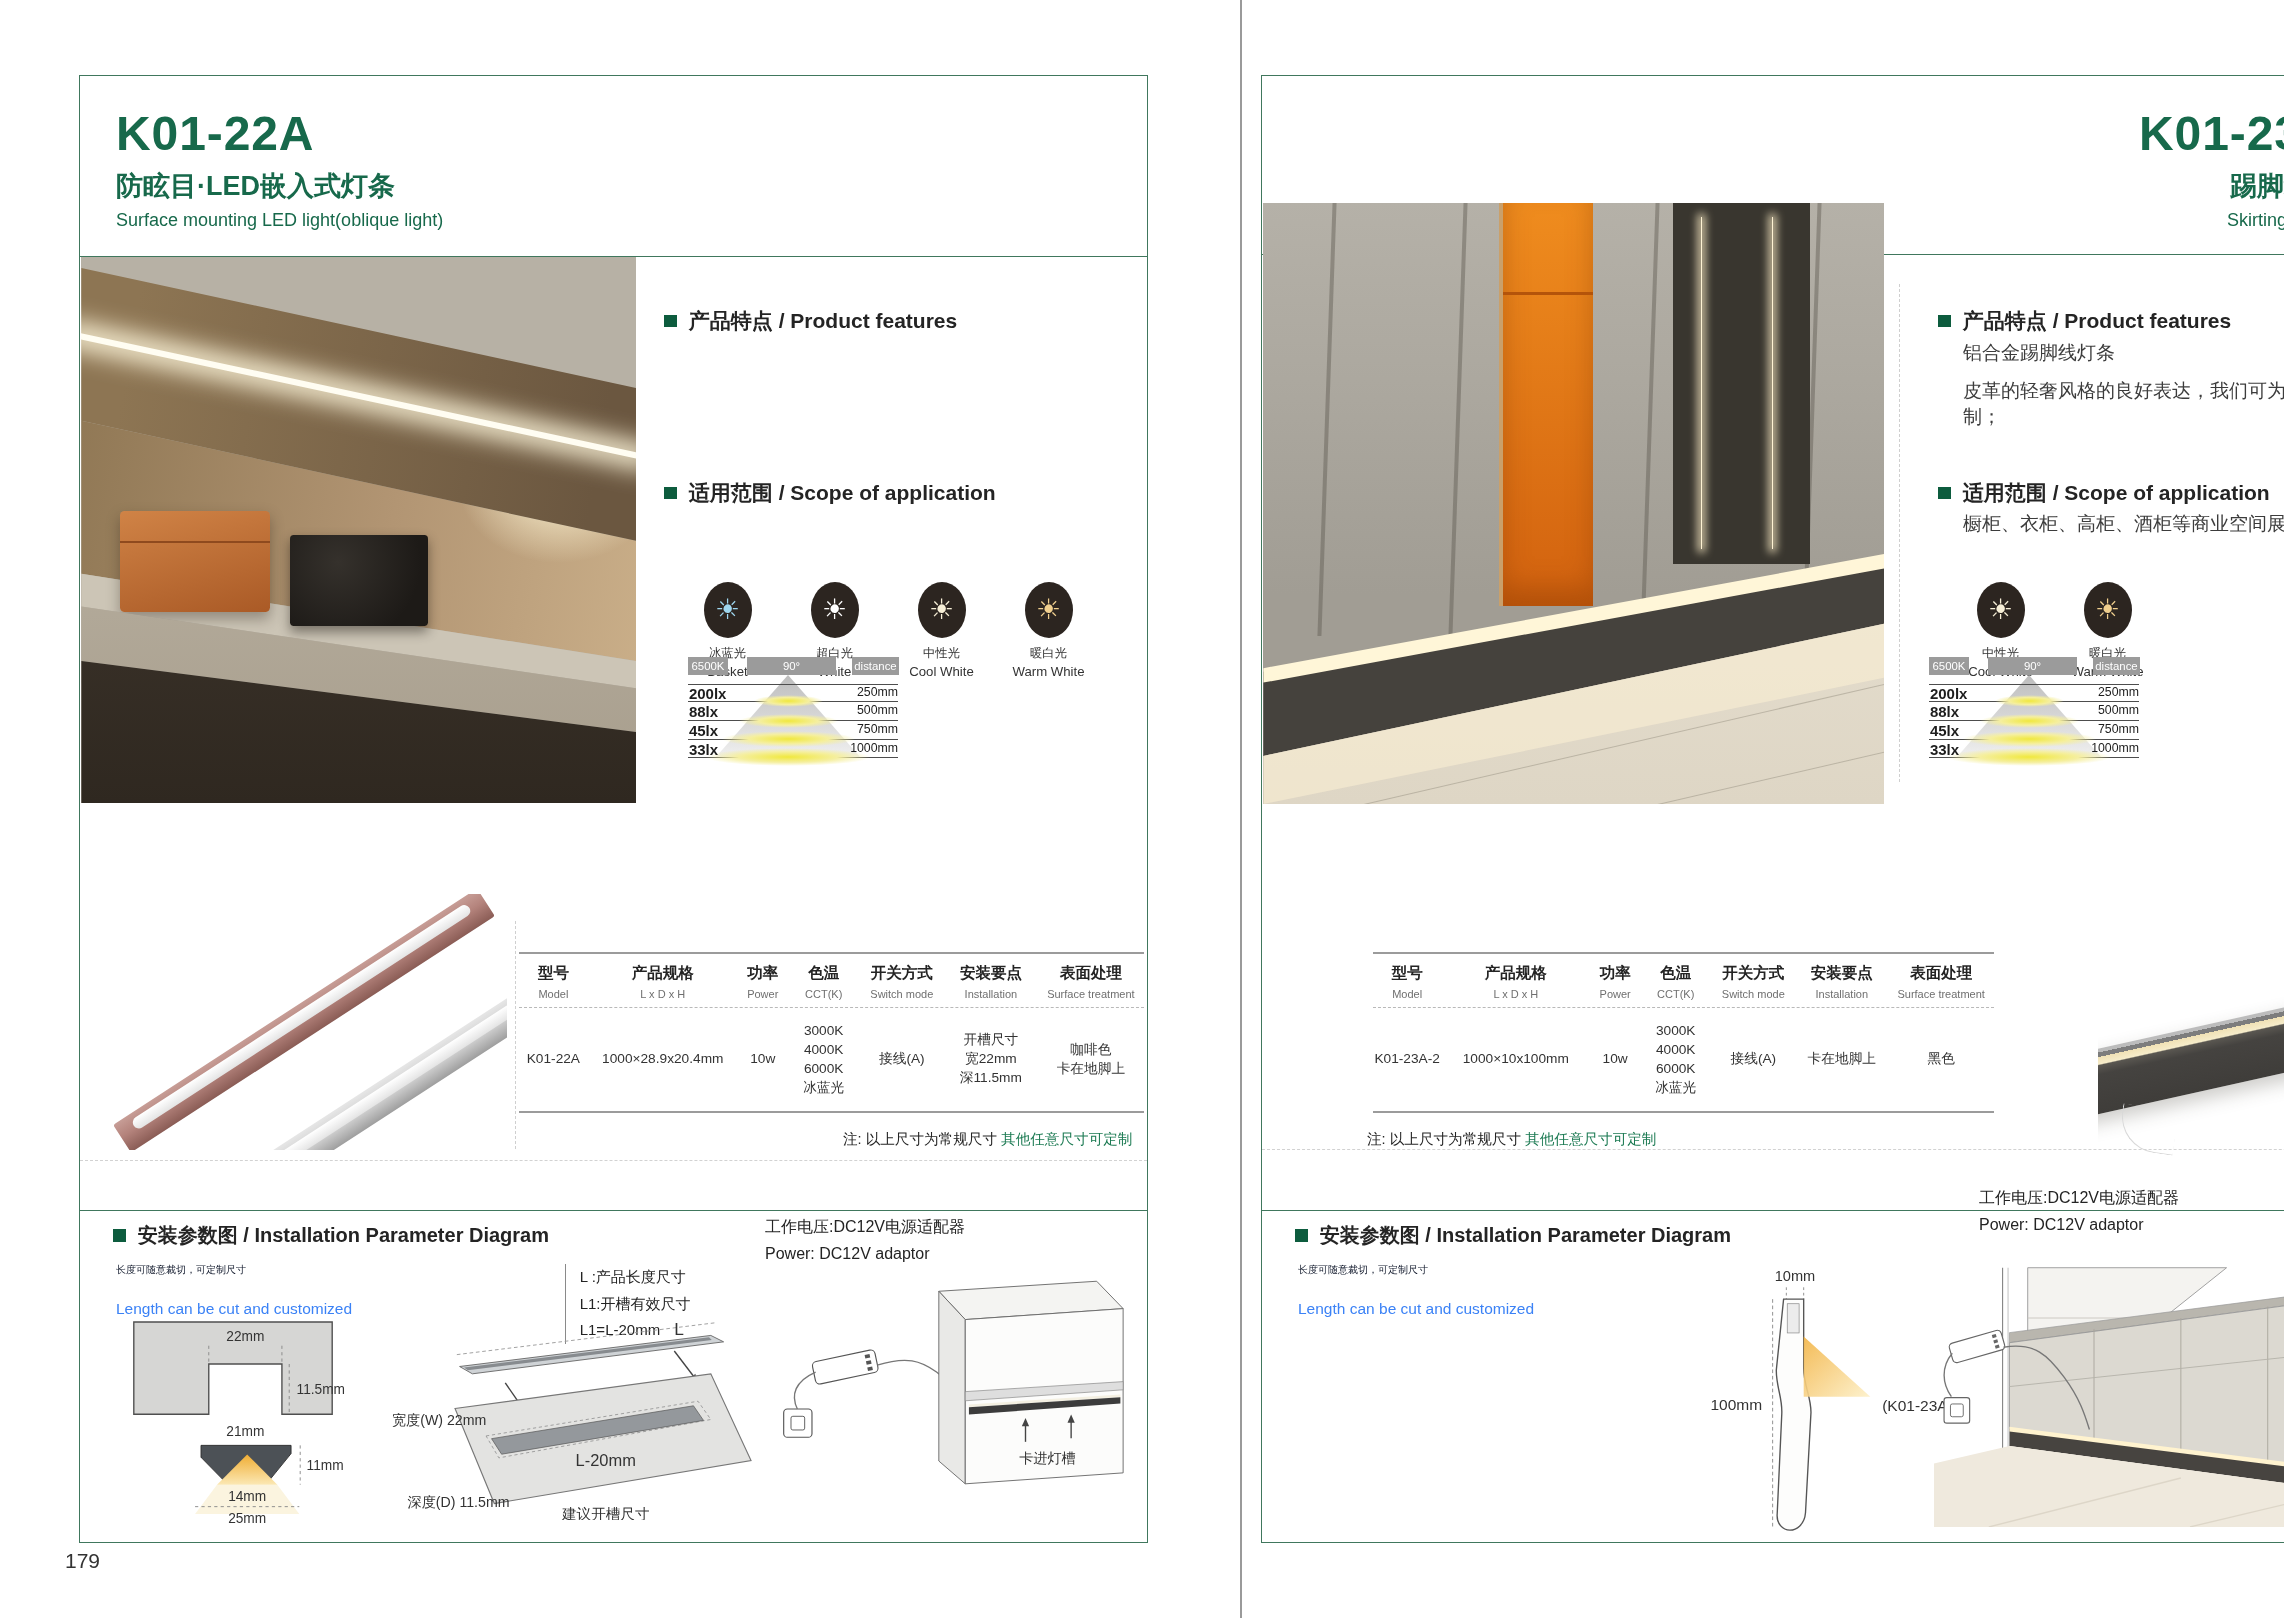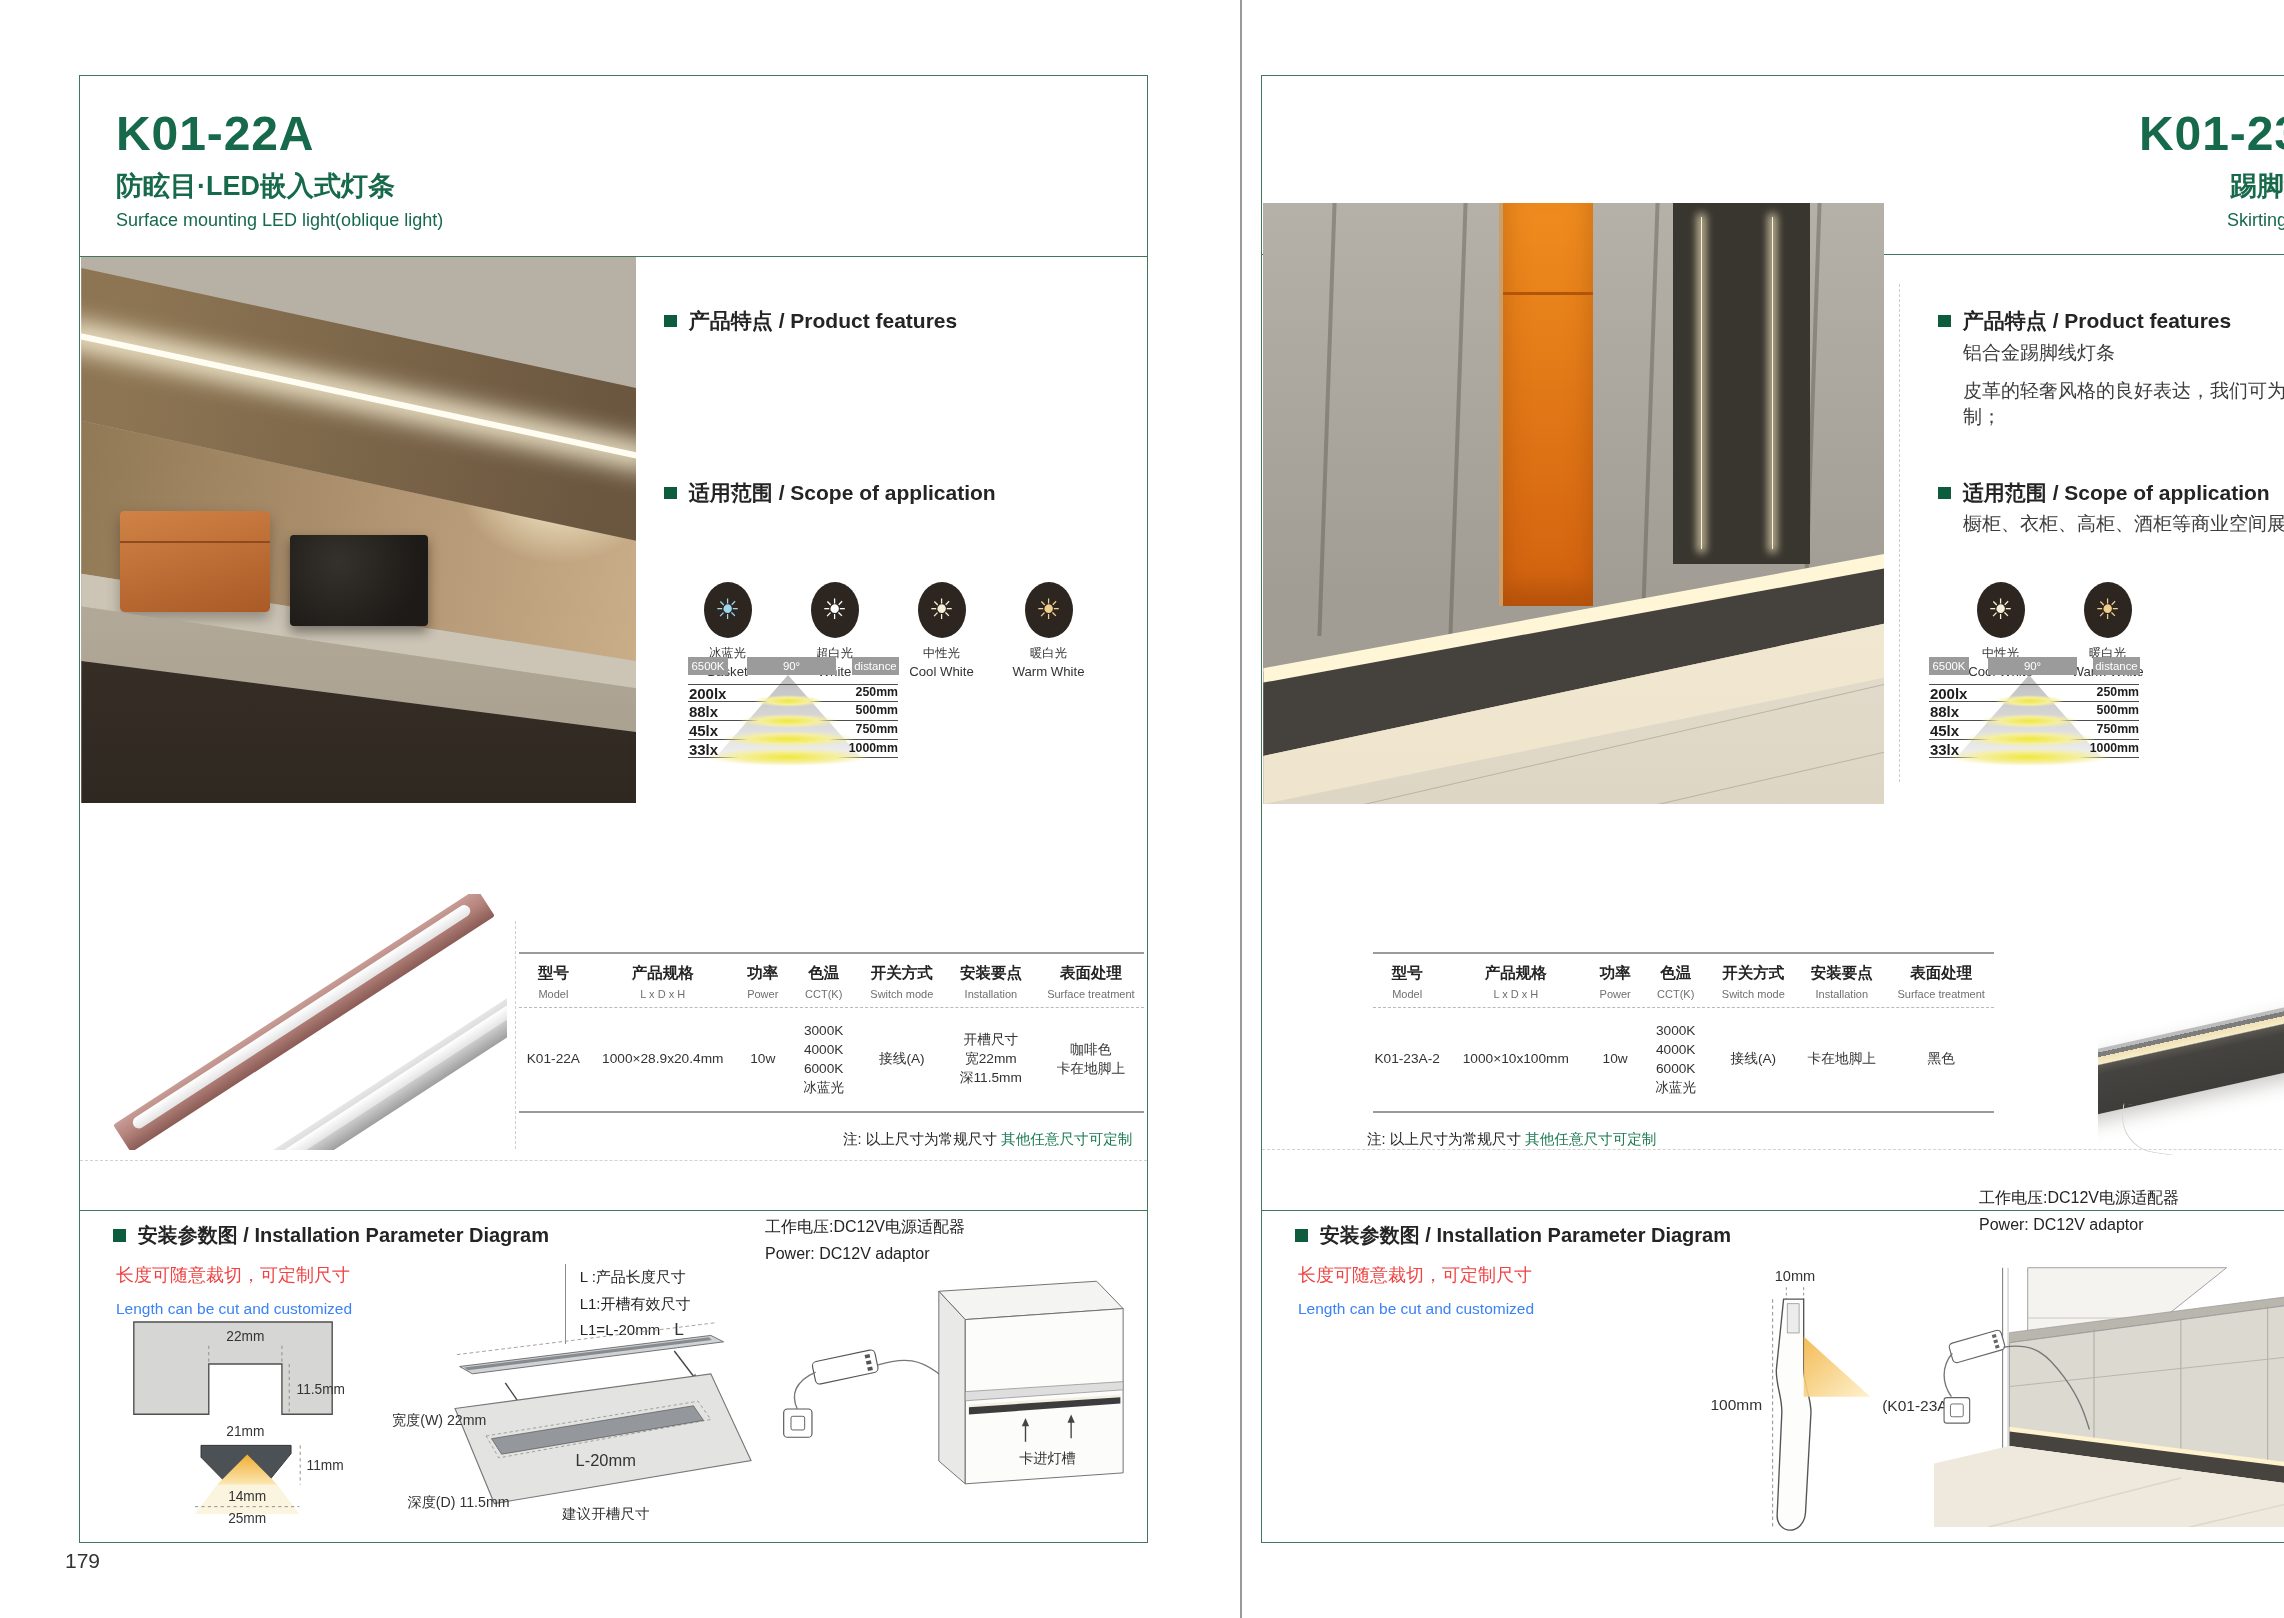--- a/index.html
+++ b/index.html
@@ -20,37 +20,37 @@
   .icon-row{display:flex;}
   .icon-cell{width:107px;text-align:center;}
   .lamp{width:48px;height:56px;border-radius:50%;background:#2c2520;margin:0 auto;display:flex;align-items:center;justify-content:center;}
   .lamp span{font-size:28px;line-height:1;}
   .icon-cn{font-size:12.3px;margin-top:7.3px;color:#333;}
   .icon-en{font-size:13.2px;margin-top:1.8px;color:#333;}
   .pm{position:absolute;width:210px;height:128px;}
   .pm-bar{position:absolute;top:0;height:18px;background:#9b9b9b;color:#fff;text-align:center;line-height:18px;font-size:11.4px;}
   .pm-line{position:absolute;height:1.4px;background:#4d4d4d;left:0;right:0;}
   .pm-lux{position:absolute;left:0.9px;font-size:15px;color:#1d1d1d;font-weight:bold;}
-  .pm-dist{position:absolute;right:0;font-size:12.3px;color:#1d1d1d;font-weight:bold;}
+  .pm-dist{position:absolute;right:0;font-size:12.3px;color:#1d1d1d;font-weight:normal;}
   .pm-cone{position:absolute;left:27px;top:18px;width:146px;height:83px;clip-path:polygon(50% 0,0 100%,100% 100%);background:linear-gradient(180deg,rgba(185,185,185,.95),rgba(205,205,205,.30));}
   .pm-e{position:absolute;border-radius:50%;background:radial-gradient(closest-side,#f0e83e 0%,#f5efa0 60%,rgba(246,240,160,0) 100%);}
   .spec{position:absolute;border-top:2.3px solid #9b9b9b;border-bottom:2.3px solid #9b9b9b;box-sizing:border-box;}
   .grid7{display:grid;grid-template-columns:11% 24% 8% 11.5% 13.5% 15% 17%;}
   .spec .hdr{padding:9px 0 7.3px;border-bottom:0.9px dashed #b9b9b9;}
   .spec .bdy{padding:12.8px 0 14.6px;align-items:center;}
   .hc{text-align:center;}
   .hc .cn{font-size:15.5px;font-weight:bold;color:#242424;display:block;}
   .hc .en{font-size:11px;color:#6f6f6f;display:block;margin-top:3.7px;}
   .cell{font-size:13.7px;text-align:center;color:#333;line-height:19px;align-self:center;}
   .cell span{display:block;}
   .note{font-size:14.6px;color:#242424;}
   .note .hl{color:#1b7a52;}
   .dash-h{position:absolute;left:0;right:0;border-top:1.4px dashed #d2d2d2;}
   .dash-v{position:absolute;border-left:1.4px dashed #cfcfcf;}
-  .small-cn{font-size:18px;color:#ef4444;}
+  .small-cn{font-size:10px;color:#0f172a;}
   .small-en{font-size:15.5px;color:#3b82f6;margin-top:15px;}
   .legend{border-left:1.4px solid #8a8a8a;padding-left:13.7px;font-size:15px;line-height:26.5px;color:#242424;}
   .power{font-size:16px;line-height:26.5px;color:#242424;}
   .pagenum{position:absolute;font-size:21px;color:#333;}
   svg text{fill:#333;font-family:"Liberation Sans","DejaVu Sans",sans-serif;}
   
   .photo{overflow:hidden;}
   #photo-left{background:#b7b1a5;}
   #photo-left .ceiling{position:absolute;inset:0;clip-path:polygon(0 2%,100% 24%,100% 52%,0 30%);background:linear-gradient(100deg,#8d7553 10%,#6b5740 85%);}
   #photo-left .strip{position:absolute;left:-2%;top:13.5%;width:106%;height:6.4px;background:#fffdf2;transform:rotate(12.1deg);transform-origin:left center;box-shadow:0 0 25px 10px rgba(255,248,220,.95);border-radius:3.7px;}

